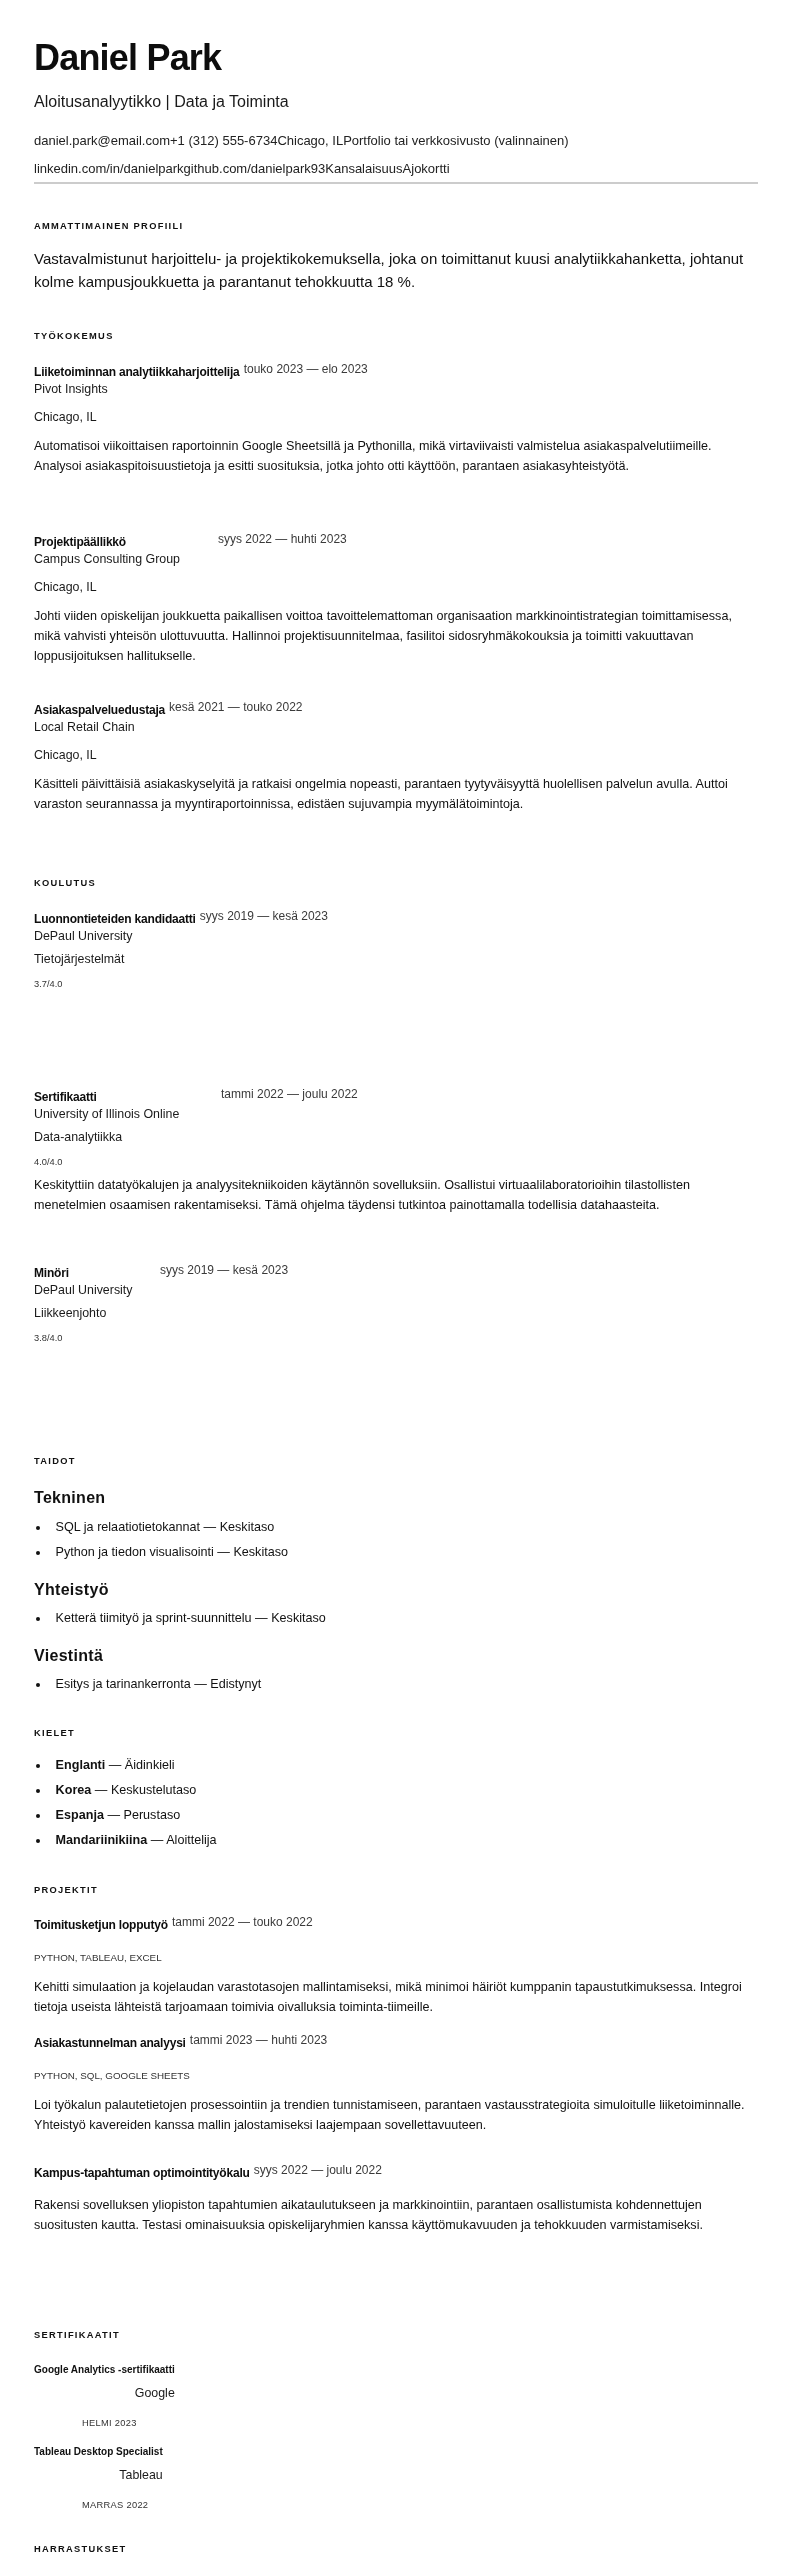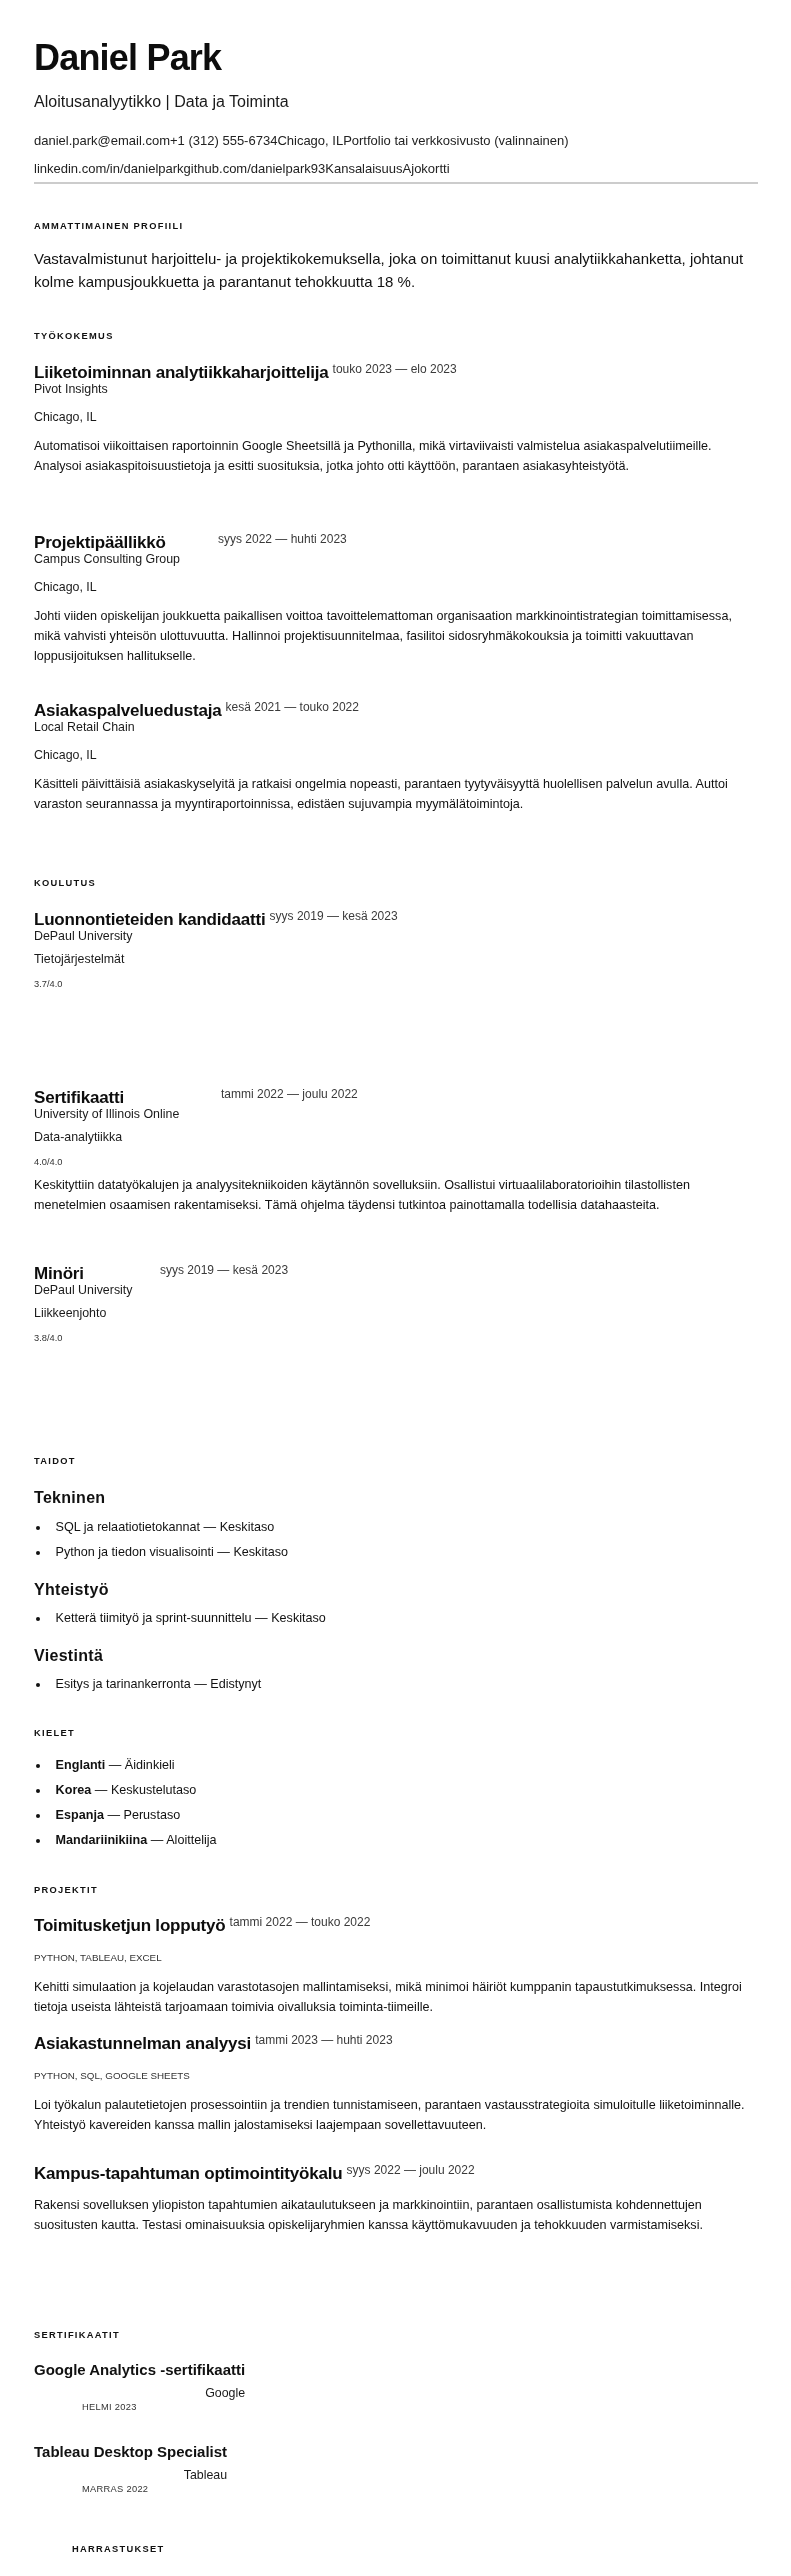--- a/index.html
+++ b/index.html
@@ -18,41 +18,41 @@
   .contact-row { position: absolute; left: 34px; font-size: 13px; color: #222; line-height: 1.2; white-space: nowrap; }
   .contact-row span { display: inline; }
   .rule { position: absolute; left: 34px; top: 182px; width: 724px; height: 1.5px; background: #cccccc; }
 
   .section-title { position: absolute; left: 34px; font-size: 9.3px; font-weight: 700; letter-spacing: 1.3px; text-transform: uppercase; color: #111; line-height: 1; }
 
   .profile { position: absolute; left: 34px; width: 724px; font-size: 15px; line-height: 23px; color: #111; }
 
   .entry { position: absolute; left: 34px; width: 724px; }
   .entry-head { display: flex; align-items: flex-start; white-space: nowrap; }
-  .entry-title { font-size: 17px; font-weight: 700; color: #0d0d0d; line-height: 17.5px; letter-spacing: -0.2px; }
+  .entry-title { font-size: 12px; font-weight: 700; color: #0d0d0d; line-height: 17.5px; letter-spacing: -0.2px; }
   .entry-date { font-size: 12px; color: #3a3a3a; line-height: 14.4px; margin-left: 4.1px; margin-top: -2.1px; }
   .entry-sub { font-size: 12.4px; color: #1a1a1a; line-height: 15.5px; }
   .entry-loc { font-size: 12.4px; color: #1a1a1a; line-height: 15.5px; margin-top: 13.4px; }
   .entry-minor { font-size: 12.4px; color: #1a1a1a; line-height: 15.5px; margin-top: 8.2px; }
   .entry-gpa { font-size: 9.3px; color: #333; line-height: 12.4px; margin-top: 10.3px; }
   .entry-body { font-size: 12.6px; color: #111; line-height: 20px; margin-top: 10.3px; }
   .entry-body.tight { margin-top: 6.2px; }
   .entry-tech { font-size: 9.8px; color: #333; text-transform: uppercase; line-height: 12.4px; margin-top: 20.6px; }
   .proj-body { font-size: 12.6px; color: #111; line-height: 20px; margin-top: 12.4px; }
 
   .skill-group-title { position: absolute; left: 34px; font-size: 16px; font-weight: 700; letter-spacing: 0.3px; color: #111; line-height: 1; }
   .bullet-list { position: absolute; left: 34px; list-style: none; }
   .bullet-list li { position: relative; padding-left: 21.6px; font-size: 12.6px; color: #111; line-height: 25px; white-space: nowrap; }
   .bullet-list li::before { content: ""; position: absolute; left: 1.5px; top: 10.8px; width: 4.1px; height: 4.1px; border-radius: 50%; background: #111; }
   .lang-name { font-weight: 700; }
 
   .cert { position: absolute; left: 34px; }
-  .cert-title { font-size: 15px; font-weight: 700; color: #111; line-height: 15.5px; }
+  .cert-title { font-size: 10px; font-weight: 700; color: #111; line-height: 15.5px; }
   .cert-issuer { font-size: 12.4px; color: #1a1a1a; line-height: 15.5px; margin-top: 8.2px; text-align: right; }
-  .cert-date { font-size: 9.3px; color: #333; line-height: 12.4px; margin-top: 0; text-transform: uppercase; letter-spacing: 0.3px; padding-left: 48px; }
+  .cert-date { font-size: 9.3px; color: #333; line-height: 12.4px; margin-top: 16px; text-transform: uppercase; letter-spacing: 0.3px; padding-left: 48px; }
 </style>
 </head>
 <body>
 
 <div class="page">
 
   <h1 class="name">Daniel Park</h1>
   <div class="subtitle">Aloitusanalyytikko | Data ja Toiminta</div>
   <div class="contact-row" style="top:133px;">
     <span>daniel.park@email.com</span><span>+1 (312) 555-6734</span><span>Chicago, IL</span><span>Portfolio tai verkkosivusto (valinnainen)</span>
@@ -191,20 +191,20 @@
     <div class="cert-issuer">Google</div>
     <div class="cert-date">Helmi 2023</div>
   </div>
 
   <div class="cert" style="top:2444px;">
     <div class="cert-title">Tableau Desktop Specialist</div>
     <div class="cert-issuer">Tableau</div>
     <div class="cert-date">Marras 2022</div>
   </div>
 
-  <h2 class="section-title" style="top:2545px;margin-left:38px;">Harrastukset</h2>
+  <h2 class="section-title" style="top:2545px;">Harrastukset</h2>
   <ul class="bullet-list" style="top:2570px;">
     <li>Hackathon-vapaaehtoisten järjestäminen</li>
 
   </ul>
 
 </div>
 
 
 </body></html>

